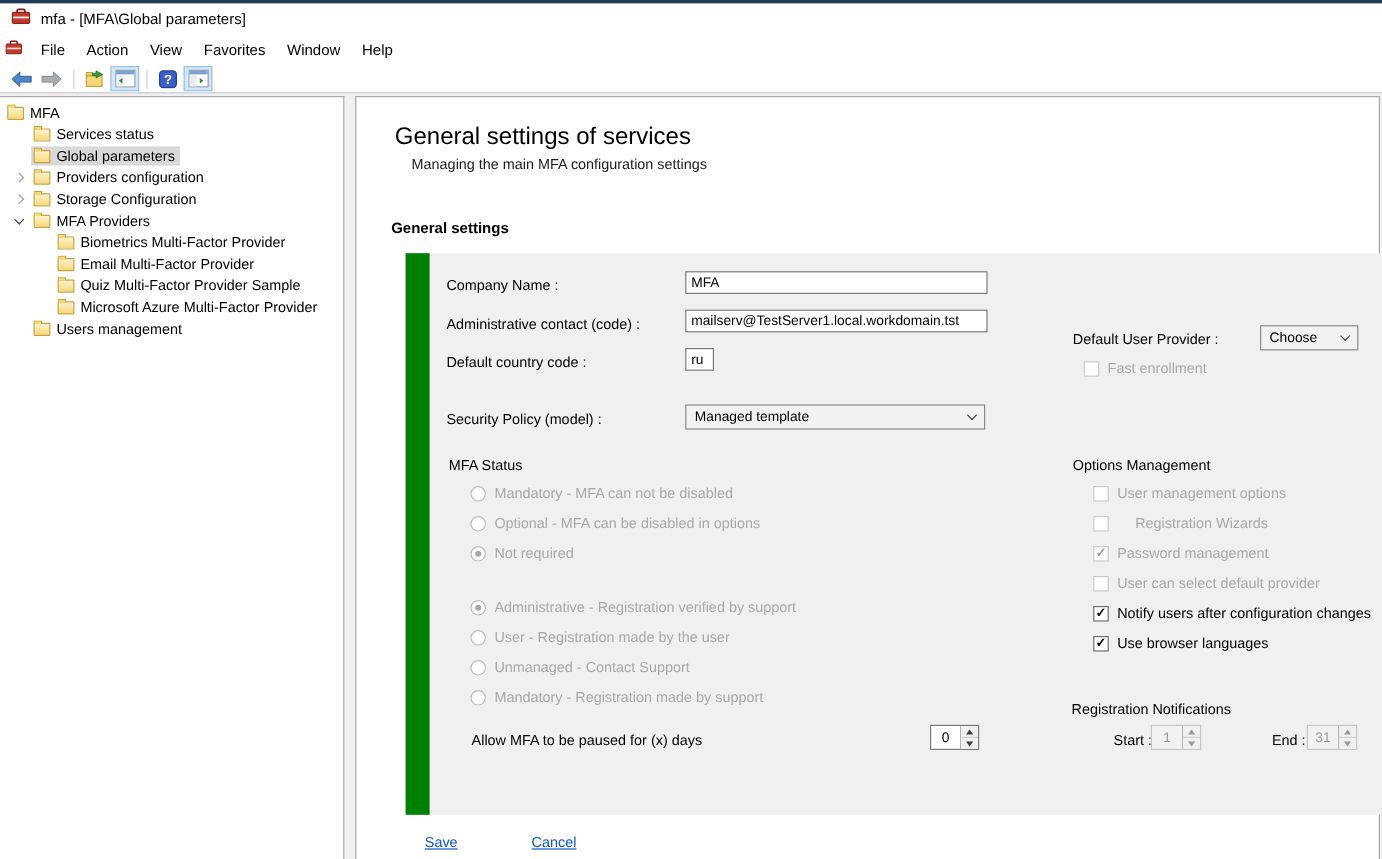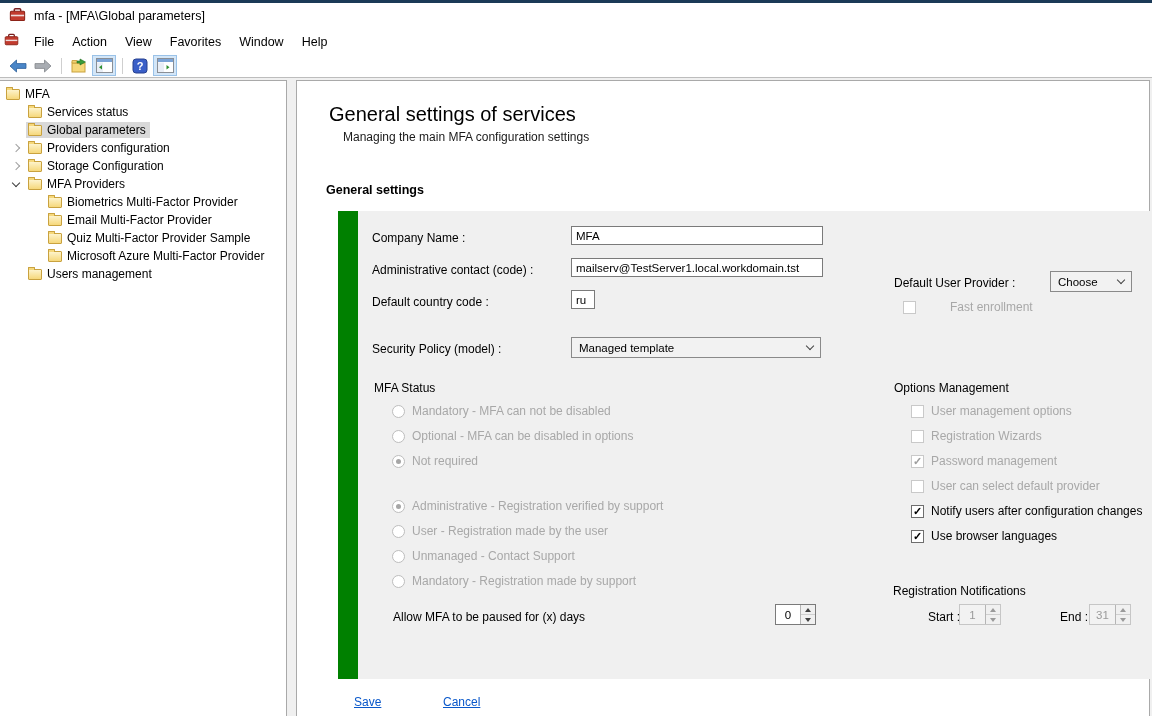--- a/index.html
+++ b/index.html
@@ -301,31 +301,31 @@
                 <i class="tri-dn"></i>
               </span>
             </span>
         </div>
 
         <div class="flabel" style="left:556px; top:65px;">Default User Provider :</div>
         <div class="combo" style="left:712px; top:60px; width:82px;">
           <span>Choose</span>
           <span class="dn"></span>
         </div>
-        <div class="row disabled" style="left:565px; top:89px;gap:27px;">
+        <div class="row disabled" style="left:565px; top:89px;">
           <span class="cb"></span>
           <span class="lbl-t">Fast enrollment</span>
         </div>
 
         <div class="flabel" style="left:556px; top:170px;">Options Management</div>
         <div class="row disabled" style="left:573px; top:193px;">
           <span class="cb"></span>
           <span class="lbl-t">User management options</span>
         </div>
-        <div class="row disabled" style="left:573px; top:218px;">
+        <div class="row disabled" style="left:573px; top:218px;gap:15px;">
           <span class="cb"></span>
           <span class="lbl-t">Registration Wizards</span>
         </div>
         <div class="row disabled" style="left:573px; top:243px;">
           <span class="cb checked"></span>
           <span class="lbl-t">Password management</span>
         </div>
         <div class="row disabled" style="left:573px; top:268px;">
           <span class="cb"></span>
           <span class="lbl-t">User can select default provider</span>

